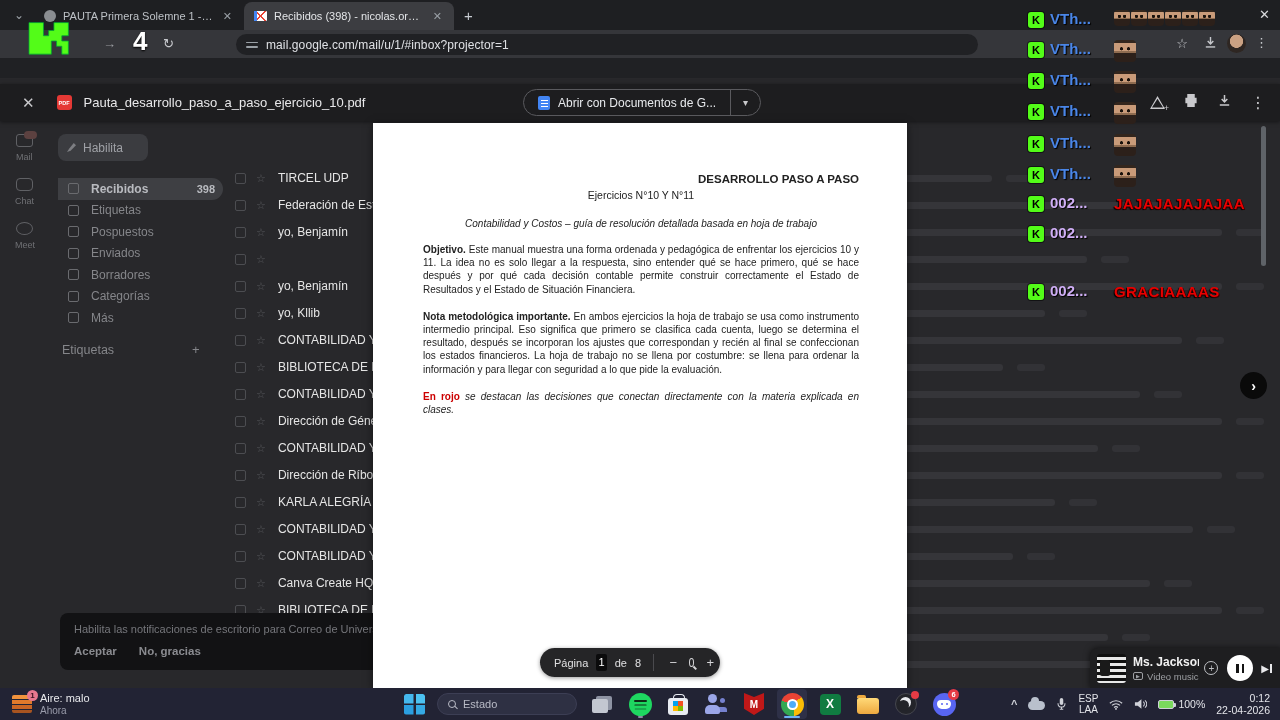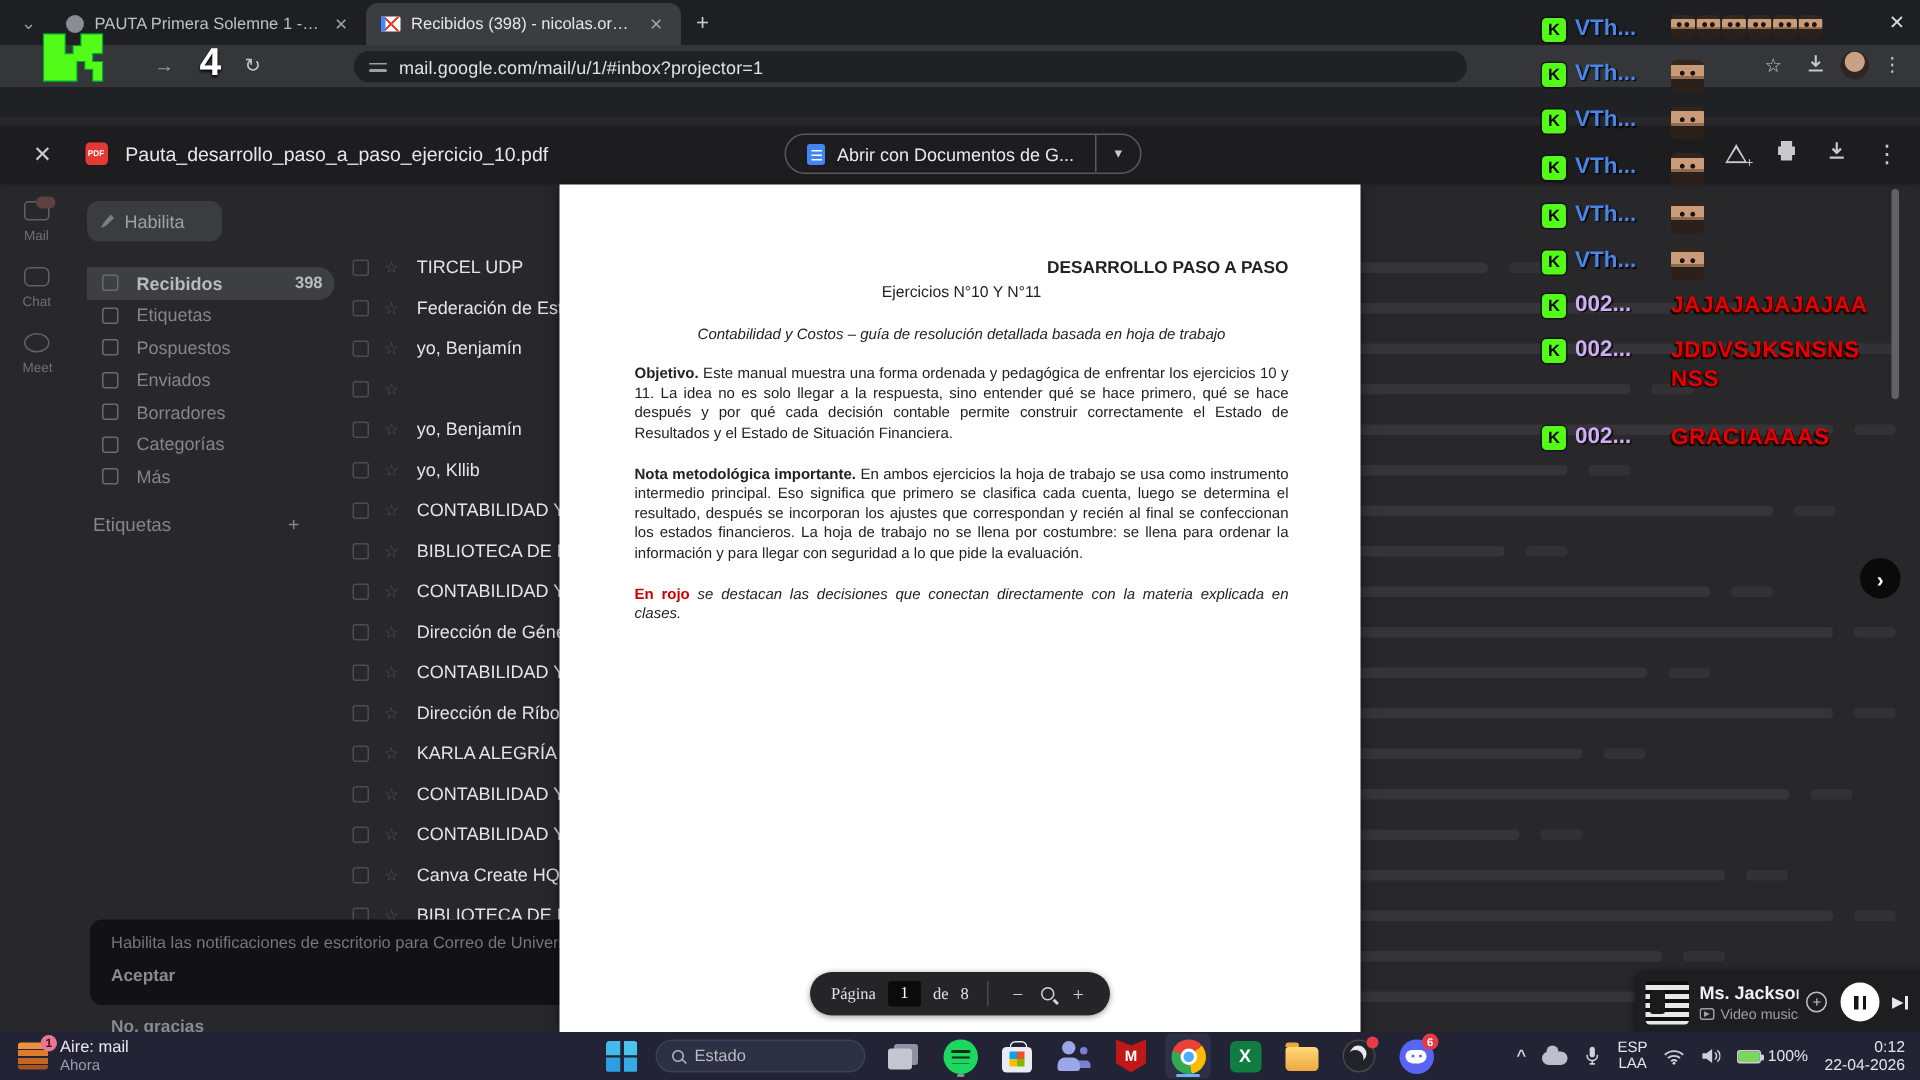--- a/index.html
+++ b/index.html
@@ -69,21 +69,21 @@
   #labels-plus { position:absolute; left:192px; top:264px; color:#85868a; font-size:13px; }
   #mail-list { position:absolute; left:225px; right:0; top:80px; bottom:0; }
   .mrow { position:absolute; left:0; right:0; height:26px; display:flex; align-items:center; }
   .m-check { width:11px; height:11px; border:1.2px solid #4c4d51; border-radius:2px; margin-left:10px; flex:none; }
   .m-star { color:#55565a; font-size:11px; margin-left:10px; flex:none; }
   .m-sender { width:120px; margin-left:12px; font-size:12px; color:#e5e5e5; white-space:nowrap; overflow:hidden; text-overflow:ellipsis; flex:none; }
   .m-subj { flex:1; height:7px; background:#353539; border-radius:3px; margin:0 14px; }
   .m-time { width:28px; height:7px; background:#323236; border-radius:3px; margin-right:16px; flex:none; }
   #toast { position:absolute; left:60px; top:535px; width:328px; height:57px; background:#121214; border-radius:8px; padding:10px 14px; }
   #toast .t-msg { font-size:11px; color:#75767b; white-space:nowrap; overflow:hidden; }
-  #toast .t-btns { margin-top:10px; display:flex; gap:22px; font-size:11.5px; color:#8a8b90; font-weight:bold;flex-direction:column; }
+  #toast .t-btns { margin-top:10px; display:flex; gap:22px; font-size:11.5px; color:#8a8b90; font-weight:bold; }
   #gmail-scrollbar { position:absolute; right:14px; top:48px; width:5px; height:140px; background:#5f6368; border-radius:3px; }
 
   
   #pdf-header { position:absolute; top:6px; left:0; right:0; height:37px; background:#1d1d1f; display:flex; align-items:center; box-shadow:0 1px 4px rgba(0,0,0,.5); }
   #pdf-close { color:#c9c9cc; font-size:15px; margin-left:22px; }
   .pdf-file-ic { width:15px; height:15px; background:#e53935; border-radius:3px; color:#fff; font-size:5.5px; font-weight:bold; display:flex; align-items:center; justify-content:center; margin-left:22px; }
   #pdf-name { color:#e8e8ea; font-size:13px; margin-left:12px; }
   #open-with { position:absolute; left:523px; top:5px; height:27px; display:flex; border:1px solid #5a5a5e; border-radius:14px; overflow:hidden; }
   #open-with .ow-main { display:flex; align-items:center; gap:8px; padding:0 14px; font-size:12px; color:#e8eaed; }
   .docs-ic { width:12px; height:14px; background:#4285f4; border-radius:2px; position:relative; }
@@ -96,21 +96,21 @@
 
   #pdf-page { position:absolute; left:373px; top:45px; width:534px; height:565px; background:#fff; box-shadow:0 2px 8px rgba(0,0,0,.55); padding:50px 48px 0 50px; color:#222; }
   #doc-title { text-align:right; font-weight:bold; font-size:11.5px; }
   #doc-sub { text-align:center; font-size:10.5px; margin-top:4px; }
   #doc-tag { text-align:center; font-size:10px; font-style:italic; margin-top:17px; }
   .doc-p { font-size:10px; line-height:13.2px; text-align:justify; margin-top:14px; }
   .doc-lead { font-weight:bold; }
   .lead-red { color:#cc0000; font-weight:bold; font-style:normal; }
   #doc-p3 { font-style:italic; }
 
-  #page-pill { position:absolute; left:540px; top:570px; width:200px; height:29px; background:rgba(25,25,27,.95); border-radius:15px; display:flex; align-items:center; color:#e0e0e2; font-size:11px; box-shadow:0 1px 4px rgba(0,0,0,.4);font-family:Liberation Serif, serif; }
+  #page-pill { position:absolute; left:540px; top:570px; width:180px; height:29px; background:rgba(25,25,27,.95); border-radius:15px; display:flex; align-items:center; color:#e0e0e2; font-size:11px; box-shadow:0 1px 4px rgba(0,0,0,.4); }
   #page-pill .pp-label { margin-left:14px; }
   #page-input { width:22px; height:17px; background:#0b0b0c; border-radius:2px; margin-left:8px; text-align:center; line-height:17px; color:#fff; }
   #page-pill .pp-of { margin-left:8px; } #page-pill .pp-total { margin-left:8px; }
   #page-pill .pp-div { width:1px; height:17px; background:#4a4a4e; margin:0 10px 0 12px; }
   .pp-btn { font-size:13px; margin:0 6px; color:#d6d6d8; }
   .mag { width:9px; height:9px; border:1.5px solid #d6d6d8; border-radius:50%; position:relative; margin:0 6px; }
   .mag::after { content:""; position:absolute; width:4px; height:1.5px; background:#d6d6d8; transform:rotate(45deg); right:-4px; bottom:-2px; }
   #next-btn { position:absolute; left:1240px; top:294px; width:27px; height:27px; border-radius:50%; background:rgba(5,5,5,.85); color:#fff; display:flex; align-items:center; justify-content:center; font-size:14px; font-weight:bold; }
 
   
@@ -543,21 +543,20 @@
         </span>
       </div>
       <div class="chat-row" style="top: 190px;">
         <span class="k-badge">K</span>
         <span class="chat-user" style="color: rgb(207, 174, 245);">002...</span>
         <span class="chat-msg" style="color: rgb(232, 0, 0);">JAJAJAJAJAJAA</span>
       </div>
       <div class="chat-row" style="top: 220px;">
         <span class="k-badge">K</span>
         <span class="chat-user" style="color: rgb(207, 174, 245);">002...</span>
-        <span class="chat-msg" style="color: rgb(232, 0, 0);">JDDVSJKSNSNSNSS</span>
       </div>
       <div class="chat-row" style="top: 278px;">
         <span class="k-badge">K</span>
         <span class="chat-user" style="color: rgb(207, 174, 245);">002...</span>
         <span class="chat-msg" style="color: rgb(232, 0, 0);">GRACIAAAAS</span>
       </div>
     </div>
 
   <div id="media-popup">
     <div id="media-art"></div>
@@ -578,21 +577,21 @@
         <b></b>
       </span>
   </div>
 
   <div id="taskbar">
     <div id="widget">
       <div id="widget-ic">
         <span id="widget-badge">1</span>
       </div>
       <div id="widget-txt">
-        <div class="w1">Aire: mail</div>
+        <div class="w1">Aire: malo</div>
         <div class="w2">Ahora</div>
       </div>
     </div>
 
     <div id="tb-center">
       <div id="win-start"></div>
       <div id="tb-search">
         <span class="search-mag"></span>
         <span>Estado</span>
       </div>

